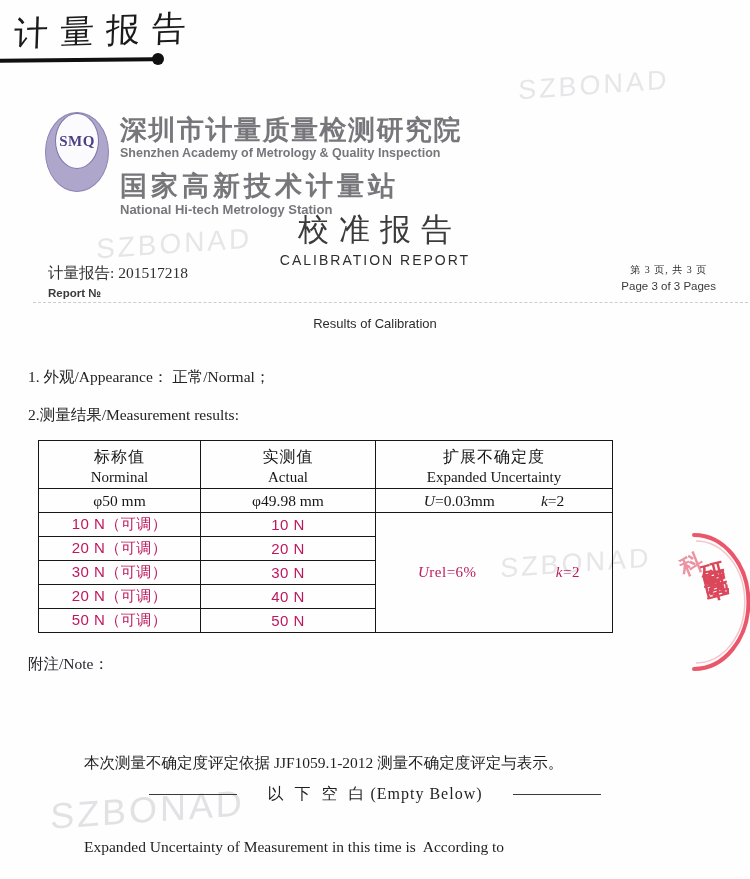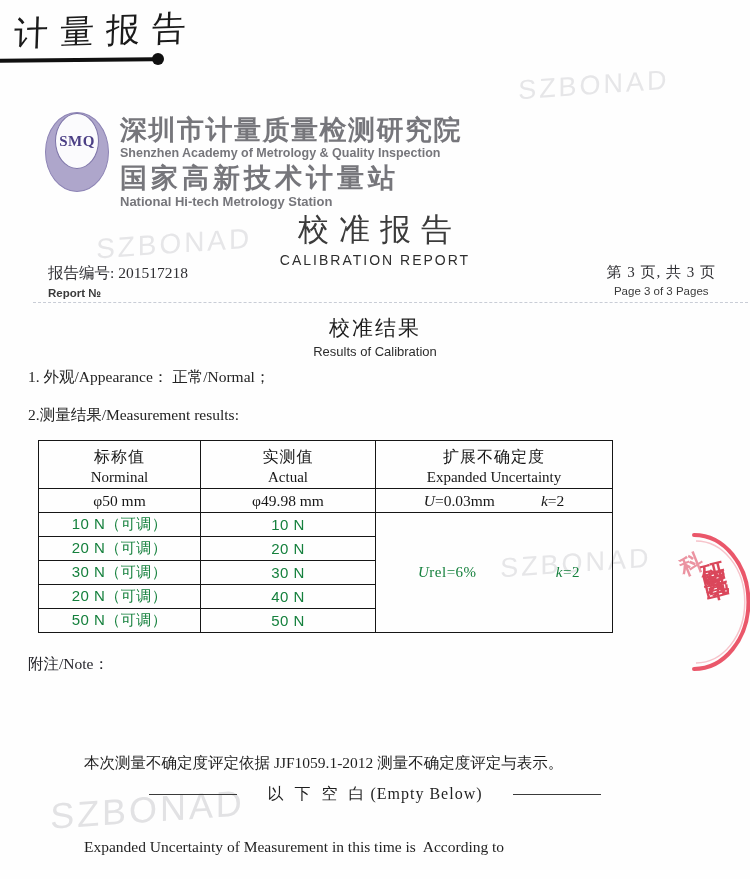--- a/index.html
+++ b/index.html
@@ -38,33 +38,33 @@
   }
   .logo-inner {
     width:44px; height:56px; background:#fbfbfd; border:1px solid #7d74a8; border-radius:50%;
     display:flex; align-items:center; justify-content:center;
   }
   .logo-text { font-size:15px; font-weight:bold; color:#4b3f85; letter-spacing:0.5px; font-family:"Liberation Serif",serif; }
 
   .org-block { position:absolute; left:120px; top:116px; z-index:1; color:#76767b; }
   .org-cn { font-size:27px; font-weight:bold; letter-spacing:1.5px; line-height:1.05; font-family:"Liberation Sans","DejaVu Sans",sans-serif; }
   .org-en { font-size:12.5px; font-weight:bold; margin-top:2px; font-family:"Liberation Sans","DejaVu Sans",sans-serif; }
-  .station-cn { font-size:27px; font-weight:bold; letter-spacing:4px; margin-top:4px; line-height:1.05; font-family:"Liberation Sans","DejaVu Sans",sans-serif; }
+  .station-cn { font-size:27px; font-weight:bold; letter-spacing:4px; margin-top:12px; line-height:1.05; font-family:"Liberation Sans","DejaVu Sans",sans-serif; }
   .station-en { font-size:13px; font-weight:bold; margin-top:1px; font-family:"Liberation Sans","DejaVu Sans",sans-serif; }
 
   .doc-title { position:absolute; left:0; right:0; top:209px; text-align:center; z-index:1; }
   .doc-title-cn { font-size:31px; color:#3b3b3b; letter-spacing:10px; text-indent:10px; font-family:"Liberation Sans","DejaVu Sans",sans-serif; }
   .doc-title-en { font-size:14px; color:#2e2e2e; letter-spacing:2px; margin-top:1px; font-family:"Liberation Sans","DejaVu Sans",sans-serif; }
 
   .report-no { position:absolute; left:48px; top:263px; z-index:1; }
   .report-no-line1 { font-size:15.5px; color:#2f2f33; }
   .report-no-line2 { font-size:11.5px; color:#3a3a3a; margin-top:3px; font-family:"Liberation Sans","DejaVu Sans",sans-serif; font-weight:bold; }
 
   .page-no { position:absolute; right:34px; top:263px; text-align:center; z-index:1; }
-  .page-no-cn { font-size:15px; color:#2f2f33; letter-spacing:1px; }
+  .page-no-cn { font-size:10px; color:#2f2f33; letter-spacing:1px; }
   .page-no-en { font-size:11.5px; color:#3a3a3a; margin-top:3px; font-family:"Liberation Sans","DejaVu Sans",sans-serif; }
 
   .divider { position:absolute; left:33px; right:2px; top:302px; border-top:1px dashed #c9cdd6; z-index:1; }
 
   .section-title { position:absolute; left:0; right:0; top:314px; text-align:center; z-index:1; }
   .section-cn { font-size:21px; color:#1d1d1d; letter-spacing:2px; }
   .section-en { font-size:13px; color:#2c2c2c; margin-top:2px; font-family:"Liberation Sans","DejaVu Sans",sans-serif; }
 
   .item1 { position:absolute; left:28px; top:367px; font-size:15.5px; color:#232323; z-index:1; white-space:pre; }
   .item2 { position:absolute; left:28px; top:405px; font-size:15.5px; color:#232323; z-index:1; white-space:pre; }
@@ -74,21 +74,21 @@
     position:absolute; left:38px; top:440px; z-index:1;
     border-collapse:collapse; table-layout:fixed; width:574px;
     background:transparent; color:#161616;
   }
   table.results td { border:1.5px solid #161616; text-align:center; vertical-align:middle; padding:0; }
   .col1 { width:162px; } .col2 { width:175px; } .col3 { width:237px; }
   .th-cell { height:48px; }
   .th-cn { font-size:16px; letter-spacing:1px; padding-top:3px; }
   .th-en { font-size:15px; margin-top:1px; }
   .row-dia td { height:24px; font-size:15.5px; }
-  .row-force td { height:24px; font-size:15px; font-family:"Liberation Sans","DejaVu Sans",sans-serif; letter-spacing:0.5px; color:#15803d; }
+  .row-force td { height:24px; font-size:15px; font-family:"Liberation Sans","DejaVu Sans",sans-serif; letter-spacing:0.5px; color:#be185d; }
   .u-cell { font-size:15px; }
   .u-pair { display:flex; justify-content:center; gap:46px; }
   .merged-cell { vertical-align:middle; }
   .merged-pair { display:flex; justify-content:space-between; padding:0 32px 0 42px; font-size:15px; font-family:"Liberation Serif","DejaVu Serif",serif; }
   .ital { font-style:italic; }
 
   
   .note-label { position:absolute; left:28px; top:654px; font-size:15.5px; color:#26262c; z-index:1; }
   .note-body { position:absolute; left:84px; top:693px; z-index:1; font-size:15.5px; color:#1f1f1f; line-height:28px; white-space:pre; }
 
@@ -137,32 +137,31 @@
     <div class="station-cn">国家高新技术计量站</div>
     <div class="station-en">National Hi-tech Metrology Station</div>
   </div>
 
   <div class="doc-title">
     <div class="doc-title-cn">校准报告</div>
     <div class="doc-title-en">CALIBRATION REPORT</div>
   </div>
 
   <div class="report-no">
-    <div class="report-no-line1"><span>报告编号:</span> <span>201517218</span></div>
+    <div class="report-no-line1"><span>计量报告:</span> <span>201517218</span></div>
     <div class="report-no-line2">Report №</div>
   </div>
   <div class="page-no">
     <div class="page-no-cn">第 3 页, 共 3 页</div>
     <div class="page-no-en">Page 3 of 3 Pages</div>
   </div>
 
   <div class="divider"></div>
 
   <div class="section-title">
-    <div class="section-cn">校准结果</div>
     <div class="section-en">Results of Calibration</div>
   </div>
   <div class="item1">1. 外观/Appearance： 正常/Normal；</div>
   <div class="item2">2.测量结果/Measurement results:</div>
 
   <table class="results">
     <tbody>
         <tr>
       <td class="col1 th-cell">
         <div class="th-cn">标称值</div>

